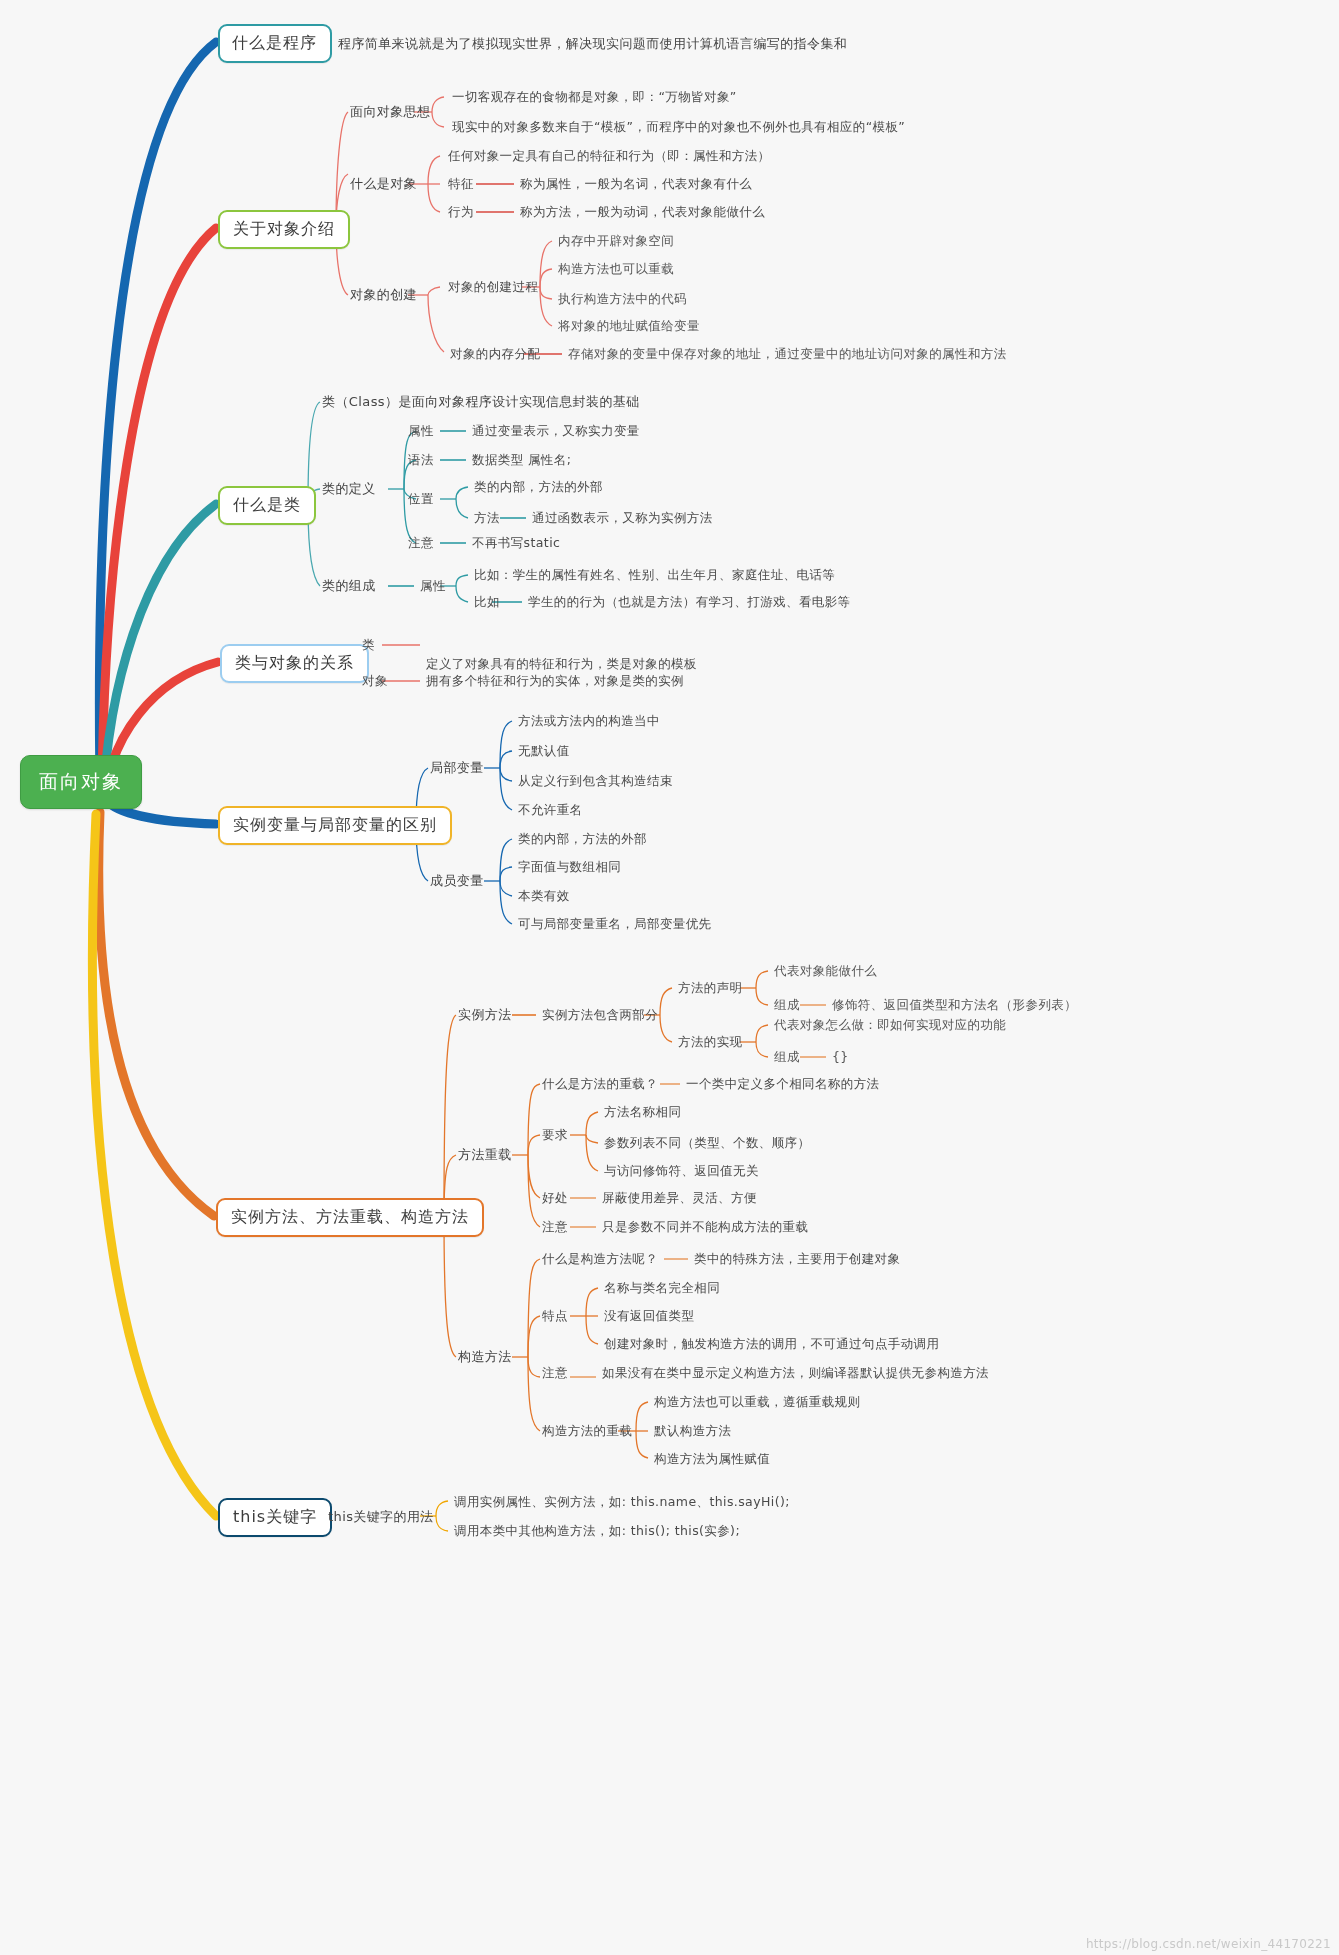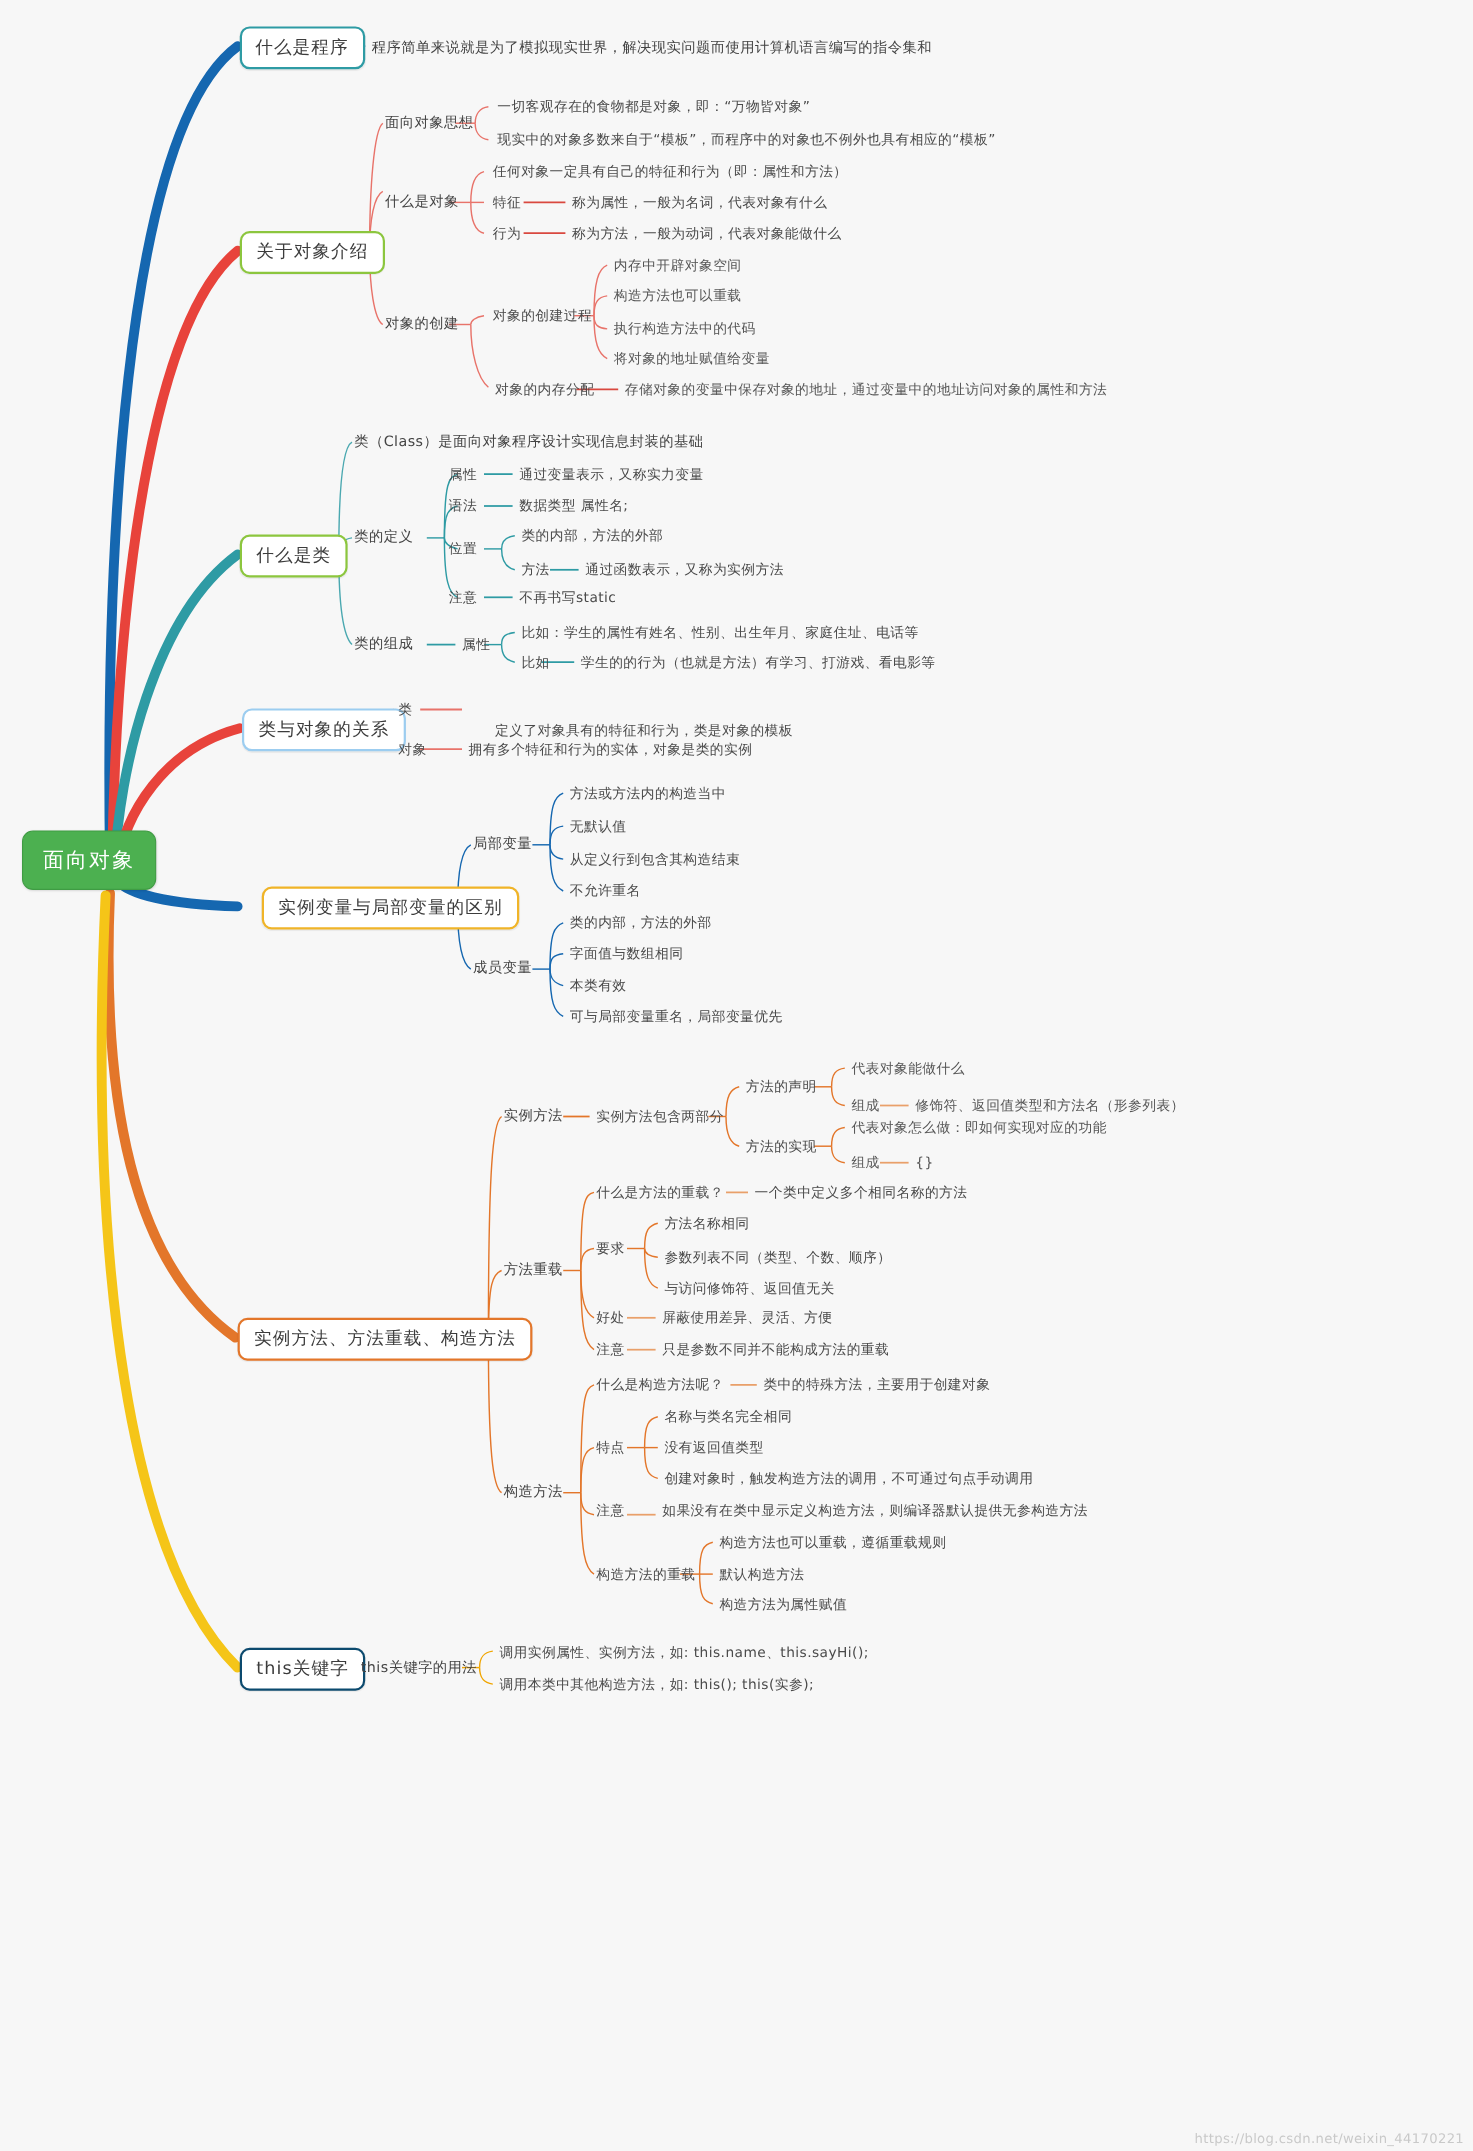--- a/index.html
+++ b/index.html
@@ -231,25 +231,25 @@
   <div class="node lbl l3" style="left:472px;top:535px;">不再书写static</div>
 
   <div class="node lbl l2" style="left:322px;top:578px;">类的组成</div>
   <div class="node lbl l3" style="left:420px;top:578px;">属性</div>
   <div class="node lbl l3" style="left:474px;top:567px;">比如：学生的属性有姓名、性别、出生年月、家庭住址、电话等</div>
   <div class="node lbl l3" style="left:474px;top:594px;">比如</div>
   <div class="node lbl l3" style="left:528px;top:594px;">学生的的行为（也就是方法）有学习、打游戏、看电影等</div>
 
   <div class="node topic t-blue" style="left:220px;top:644px;">类与对象的关系</div>
   <div class="node lbl l3" style="left:362px;top:637px;">类</div>
-  <div class="node lbl l3" style="left:426px;top:656px;margin-left:24px;">定义了对象具有的特征和行为，类是对象的模板</div>
+  <div class="node lbl l3" style="left:426px;top:656px;">定义了对象具有的特征和行为，类是对象的模板</div>
   <div class="node lbl l3" style="left:362px;top:673px;">对象</div>
   <div class="node lbl l3" style="left:426px;top:673px;">拥有多个特征和行为的实体，对象是类的实例</div>
 
-  <div class="node topic t-amber" style="left:218px;top:806px;margin-left:20px;">实例变量与局部变量的区别</div>
+  <div class="node topic t-amber" style="left:218px;top:806px;">实例变量与局部变量的区别</div>
   <div class="node lbl l2" style="left:430px;top:760px;">局部变量</div>
   <div class="node lbl l3" style="left:518px;top:713px;">方法或方法内的构造当中</div>
   <div class="node lbl l3" style="left:518px;top:743px;">无默认值</div>
   <div class="node lbl l3" style="left:518px;top:773px;">从定义行到包含其构造结束</div>
   <div class="node lbl l3" style="left:518px;top:802px;">不允许重名</div>
 
   <div class="node lbl l2" style="left:430px;top:873px;">成员变量</div>
   <div class="node lbl l3" style="left:518px;top:831px;">类的内部，方法的外部</div>
   <div class="node lbl l3" style="left:518px;top:859px;">字面值与数组相同</div>
   <div class="node lbl l3" style="left:518px;top:888px;">本类有效</div>

